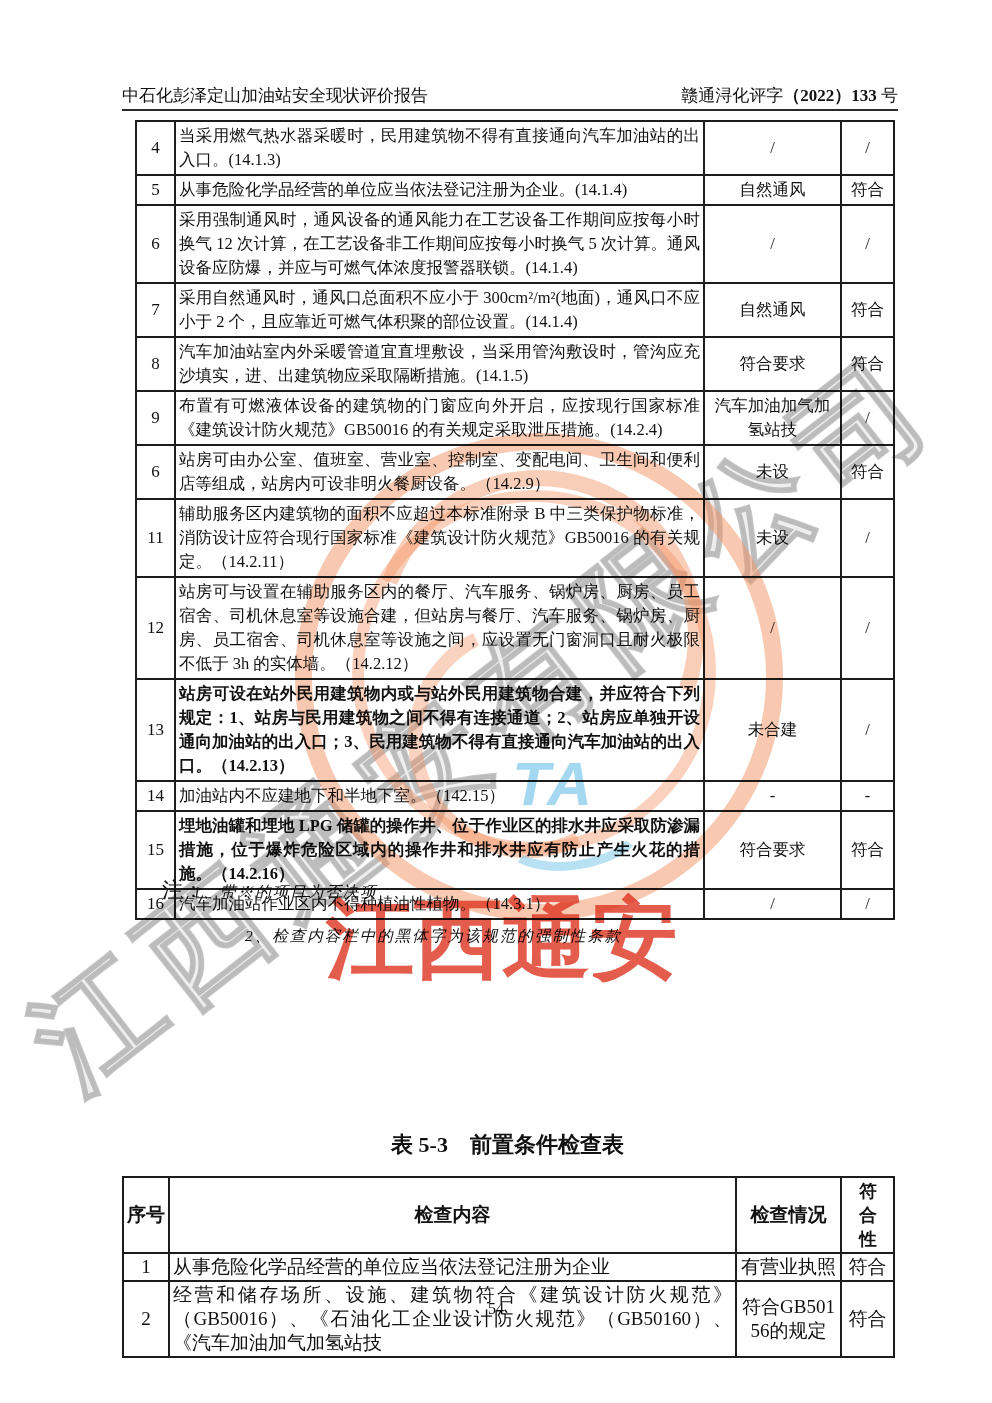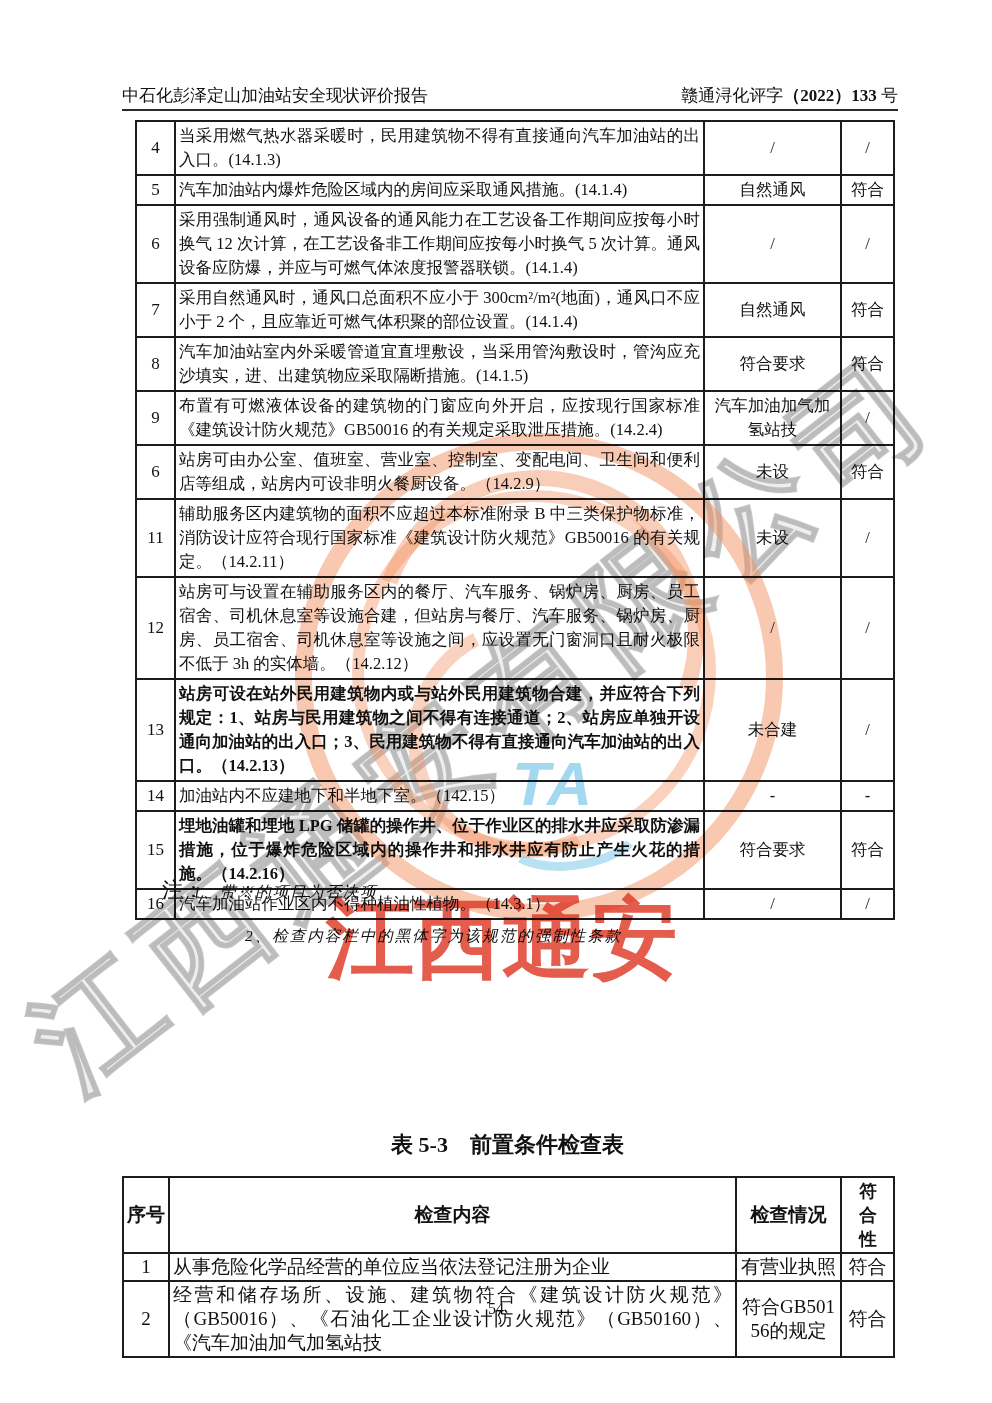--- a/index.html
+++ b/index.html
@@ -82,21 +82,21 @@
 
         <tr>
           <td class="c-no">4</td>
           <td class="c-content">当采用燃气热水器采暖时，民用建筑物不得有直接通向汽车加油站的出入口。(14.1.3)</td>
           <td class="c-center">/</td>
           <td class="c-center">/</td>
         </tr>
 
         <tr>
           <td class="c-no">5</td>
-          <td class="c-content">汽车加油站内爆炸危险区域内的房间应采取通风措施。(14.1.4)</td>
+          <td class="c-content">从事危险化学品经营的单位应当依法登记注册为企业。(14.1.4)</td>
           <td class="c-center">自然通风</td>
           <td class="c-center">符合</td>
         </tr>
 
         <tr>
           <td class="c-no">6</td>
           <td class="c-content">采用强制通风时，通风设备的通风能力在工艺设备工作期间应按每小时换气 12 次计算，在工艺设备非工作期间应按每小时换气 5 次计算。通风设备应防爆，并应与可燃气体浓度报警器联锁。(14.1.4)</td>
           <td class="c-center">/</td>
           <td class="c-center">/</td>
         </tr>

